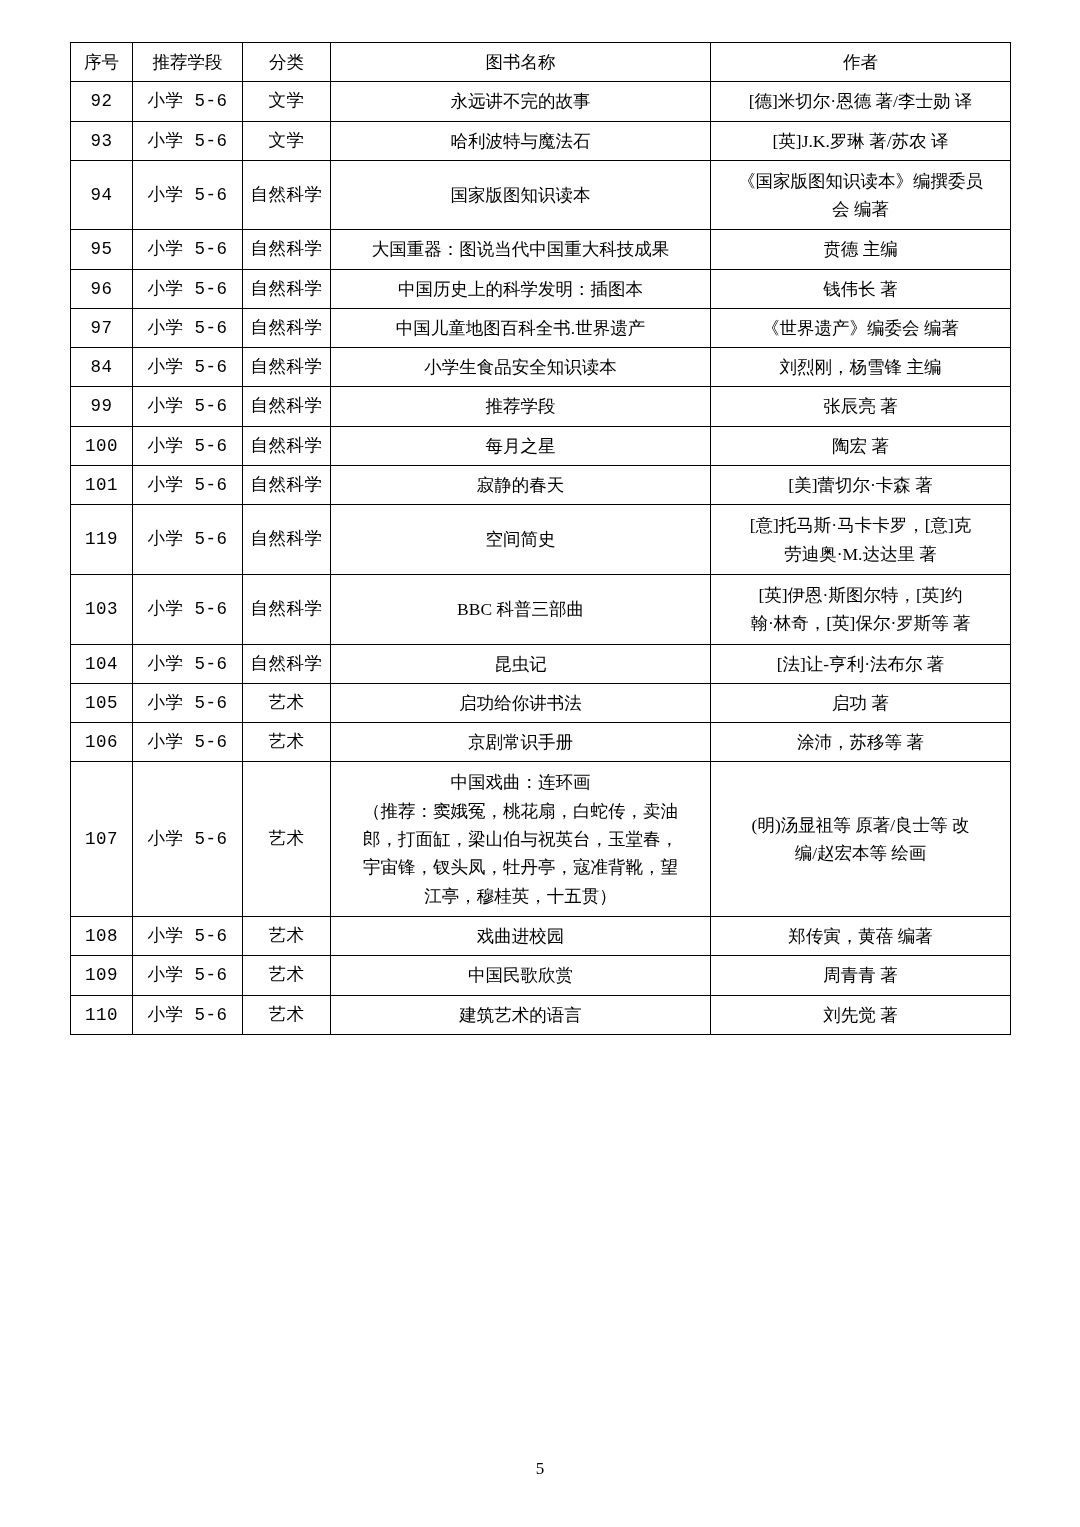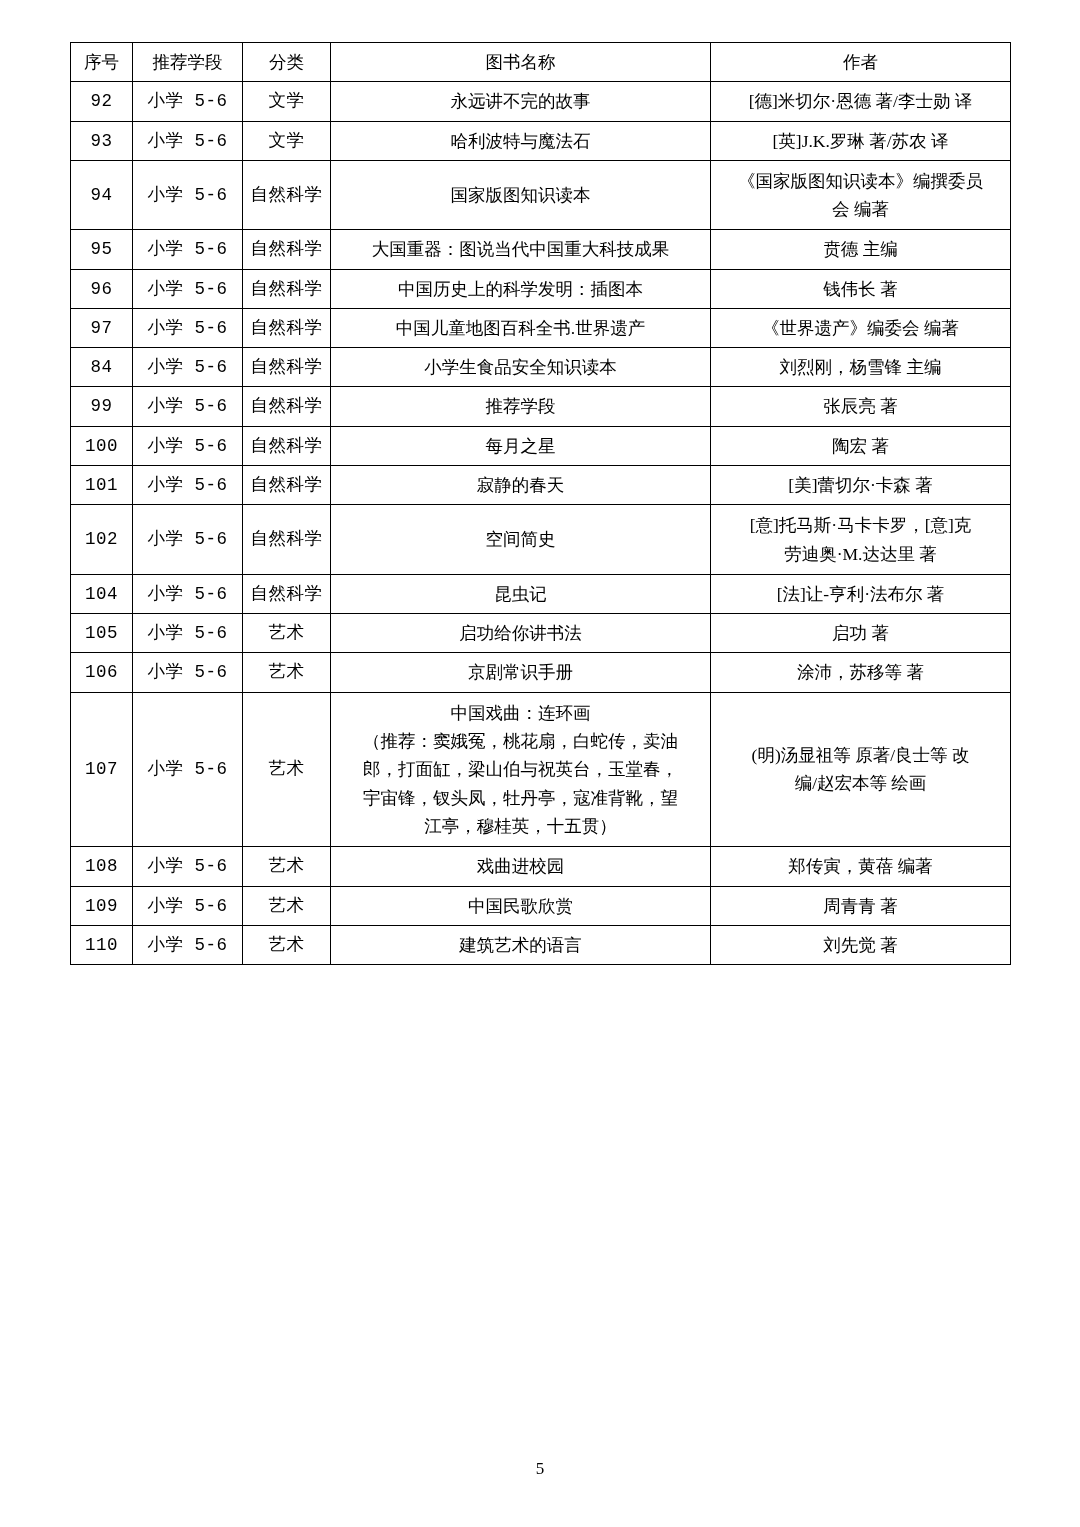--- a/index.html
+++ b/index.html
@@ -166,26 +166,34 @@
           <td class="author-cell">陶宏 著</td>
         </tr>
         <tr>
           <td class="seq-cell">101</td>
           <td class="stage-cell">小学 5-6</td>
           <td class="cat-cell">自然科学</td>
           <td class="title-cell">寂静的春天</td>
           <td class="author-cell">[美]蕾切尔·卡森 著</td>
         </tr>
         <tr>
-          <td class="seq-cell">102</td>
+          <td class="seq-cell">119</td>
           <td class="stage-cell">小学 5-6</td>
           <td class="cat-cell">自然科学</td>
           <td class="title-cell">空间简史</td>
           <td class="author-cell tall-cell"><span class="multiline">[意]托马斯·马卡卡罗，[意]克
 劳迪奥·M.达达里 著</span></td>
+        </tr>
+        <tr>
+          <td class="seq-cell">103</td>
+          <td class="stage-cell">小学 5-6</td>
+          <td class="cat-cell">自然科学</td>
+          <td class="title-cell">BBC 科普三部曲</td>
+          <td class="author-cell tall-cell"><span class="multiline">[英]伊恩·斯图尔特，[英]约
+翰·林奇，[英]保尔·罗斯等 著</span></td>
         </tr>
         <tr>
           <td class="seq-cell">104</td>
           <td class="stage-cell">小学 5-6</td>
           <td class="cat-cell">自然科学</td>
           <td class="title-cell">昆虫记</td>
           <td class="author-cell">[法]让-亨利·法布尔 著</td>
         </tr>
         <tr>
           <td class="seq-cell">105</td>

